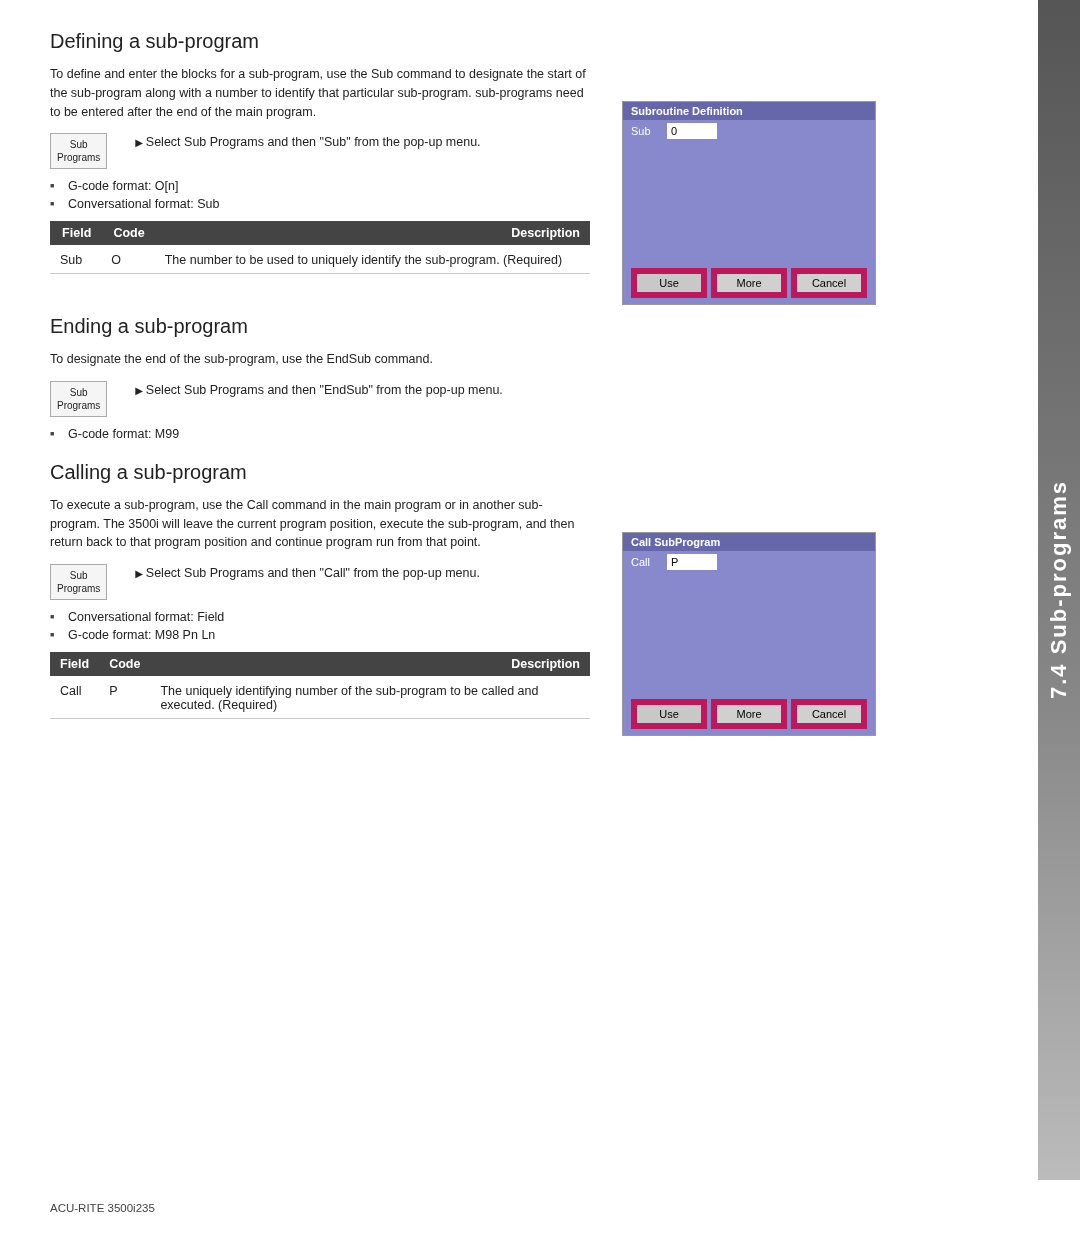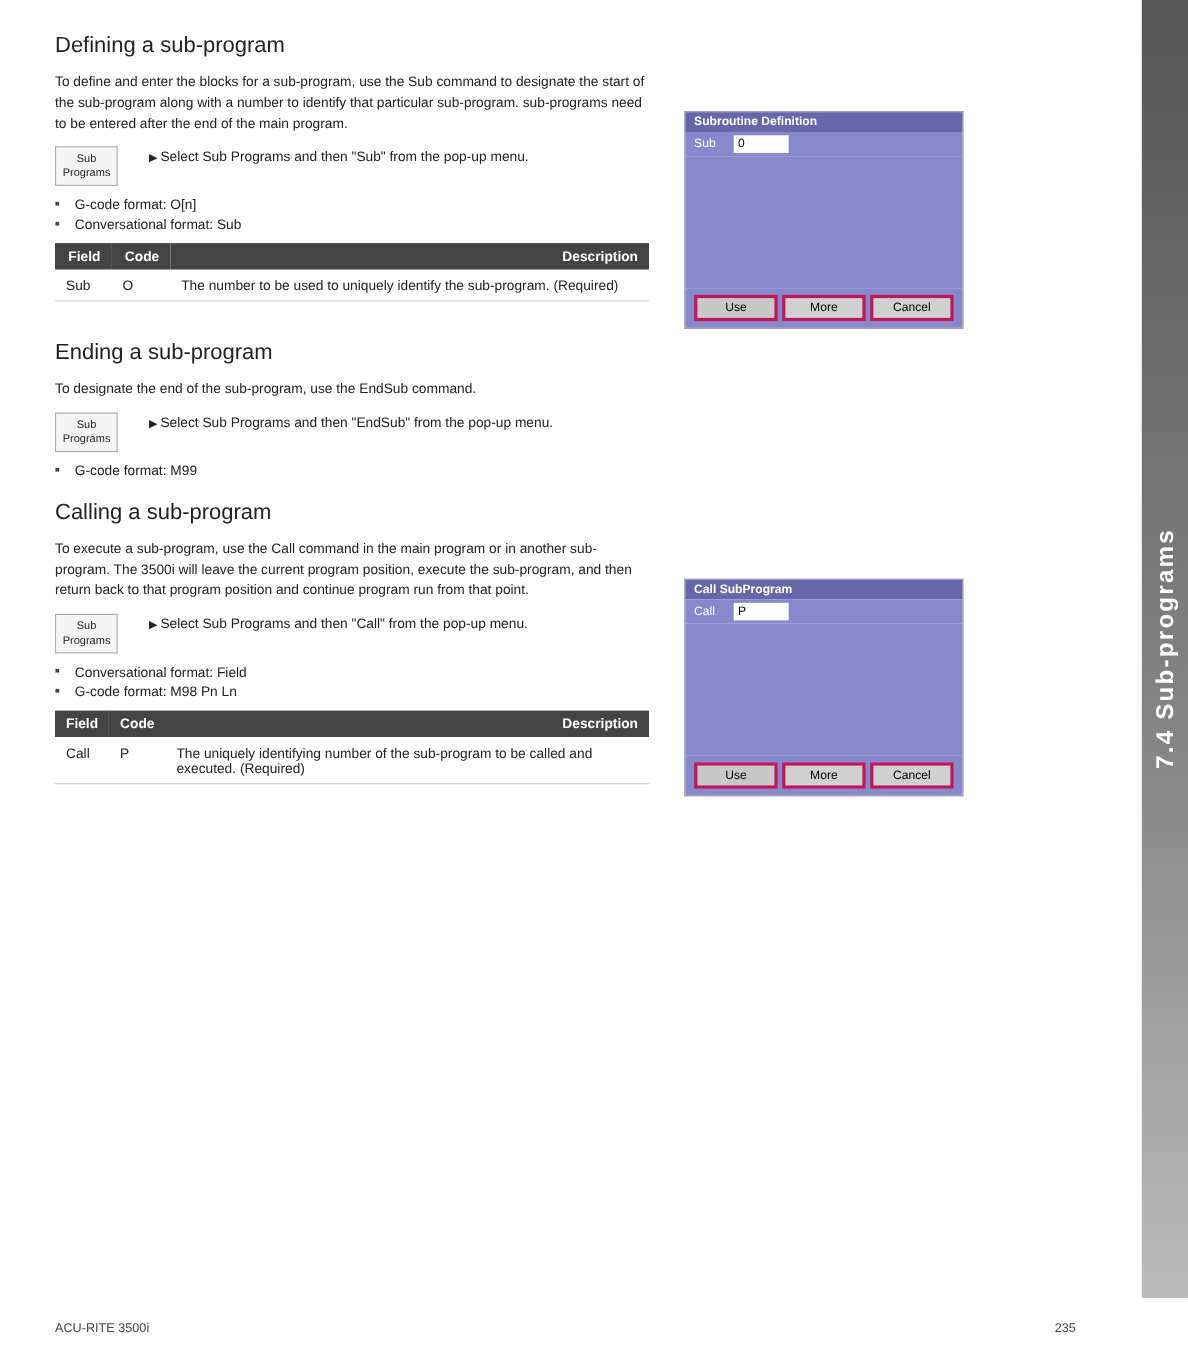--- a/index.html
+++ b/index.html
@@ -196,39 +196,38 @@
     }
     .widget-footer {
       display: flex;
       background: #8888cc;
       padding: 6px 8px;
       gap: 4px;
       justify-content: space-between;
     }
     .widget-btn {
       background: #d0d0d0;
-      border: 3px solid #be185d;
+      border: 6px solid #be185d;
       padding: 3px 14px;
       font-size: 11px;
       cursor: pointer;
       flex: 1;
       text-align: center;
     }
     .widget-btn.selected, .widget-btn:first-child {
       background: #c8c8c8;
     }
 
     
     .page-footer {
       position: absolute;
       bottom: 20px;
       left: 50px;
       right: 60px;
       display: flex;
-      justify-content: space-between;
       font-size: 11.5px;
       color: #444;
     }
 
     
     .section-block {
       margin-bottom: 6px;
     }
   </style>
 </head>

